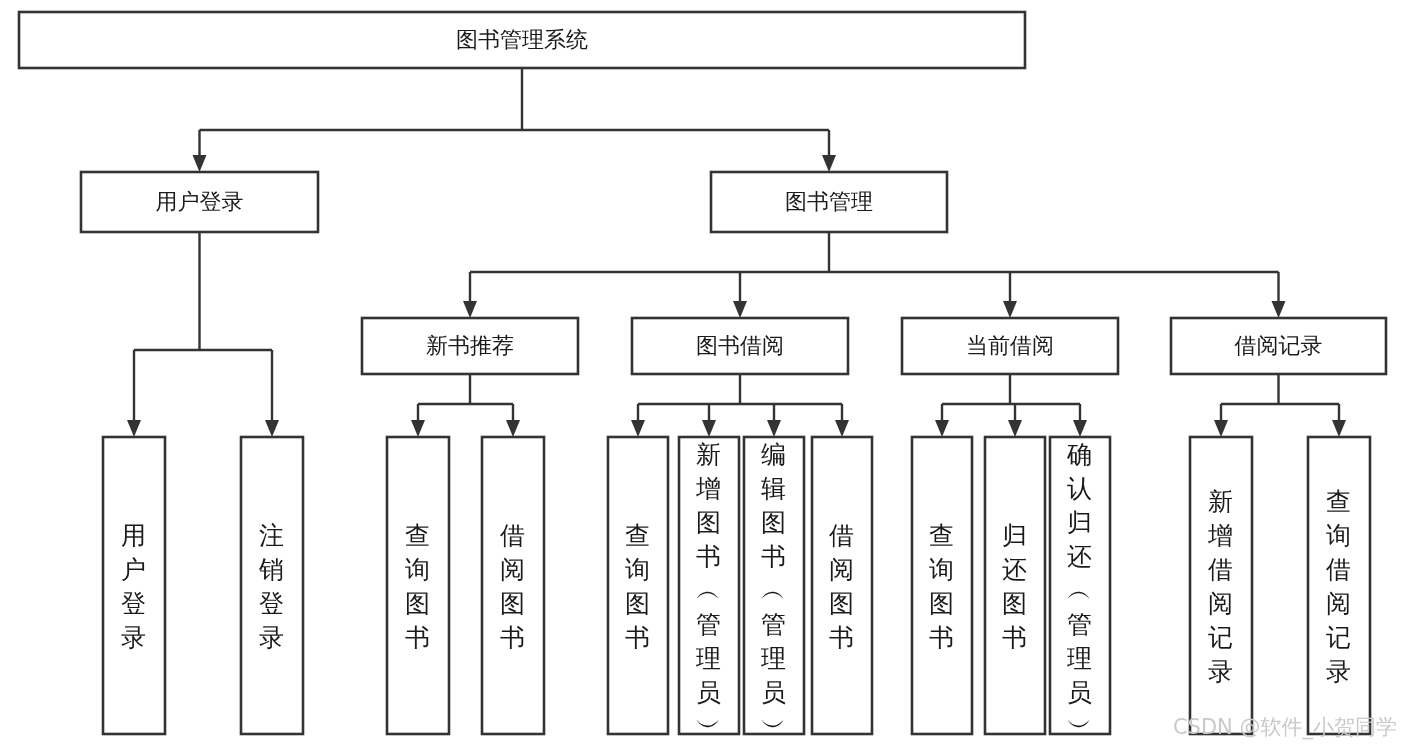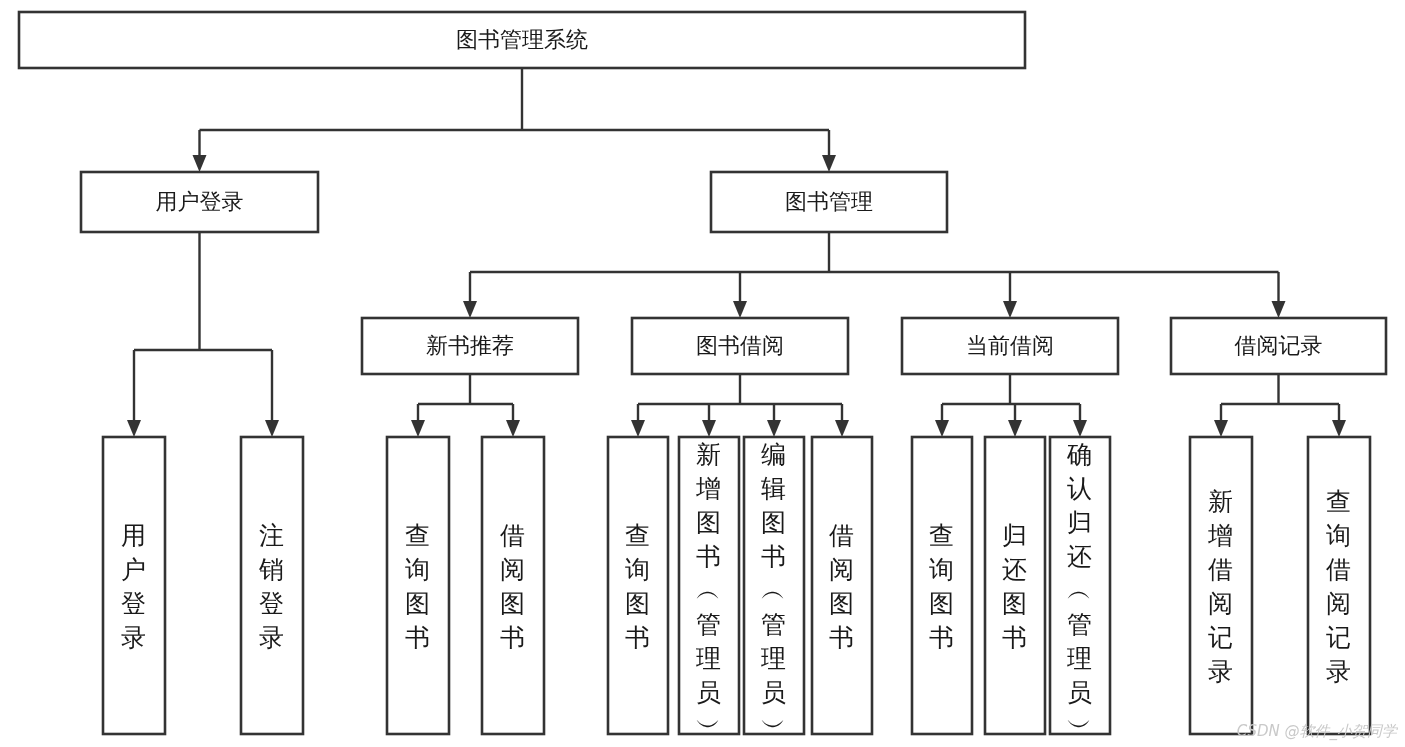--- a/index.html
+++ b/index.html
@@ -54,25 +54,24 @@
     font-family: "DejaVu Sans", "Liberation Sans", sans-serif;
     font-size: 25px;
     fill: #1a1a1a;
     letter-spacing: 1px;
   }
   .watermark {
     position: absolute;
     right: 8px;
     bottom: 6px;
     font-family: "DejaVu Sans", "Liberation Sans", sans-serif;
-    font-size: 15px;
+    font-size: 21px;
     color: #c9c9c9;
     white-space: nowrap;
     user-select: none;
-    font-style: italic;
   }
 </style>
 </head>
 <body>
 
 <div id="diagram-root">
 
   <svg id="tree-svg" viewBox="0 0 1405 747" xmlns="http://www.w3.org/2000/svg">
     <g id="connectors-layer">
         <g>

